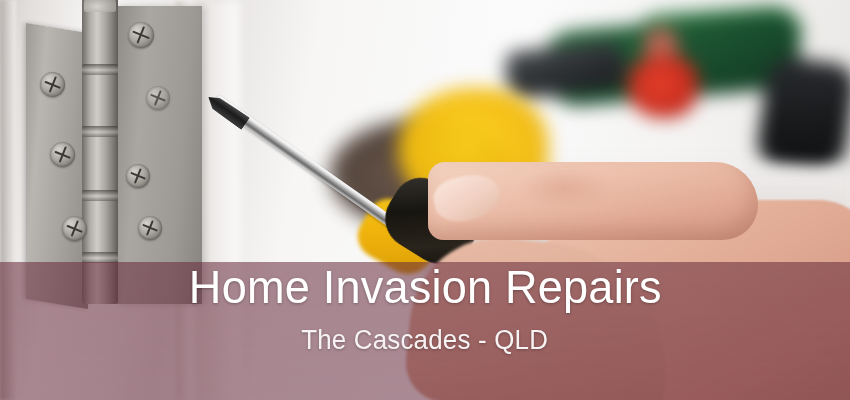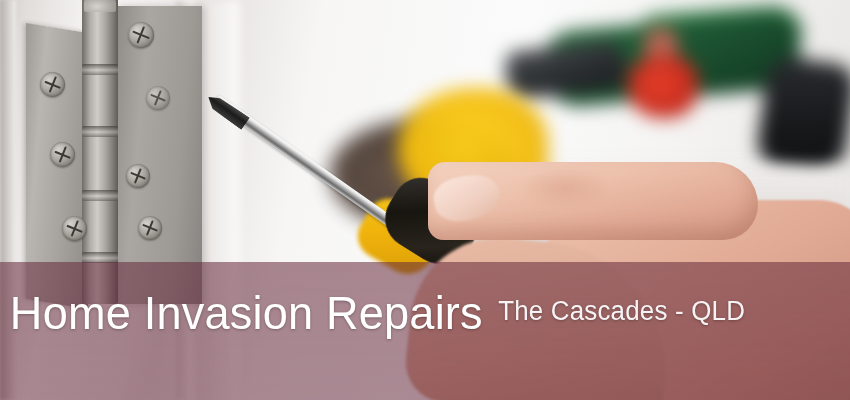--- a/index.html
+++ b/index.html
@@ -323,25 +323,25 @@
     top: 262px;
     width: 850px;
     height: 138px;
     background: linear-gradient(180deg, rgba(120,70,85,.18) 0%, rgba(90,40,58,.10) 100%);
   }
 
   
   .text-block {
     position: absolute;
     left: 0;
-    top: 254px;
+    top: 246px;
     width: 850px;
     height: 102px;
     display: flex;
-    flex-direction: row;
+    flex-direction: column;
     align-items: center;
     justify-content: flex-start;
   }
   .banner-title {
     margin: 0;
     padding-top: 15px;
     font-family: "Liberation Sans", sans-serif;
     font-weight: 400;
     font-size: 47px;
     line-height: 52px;

